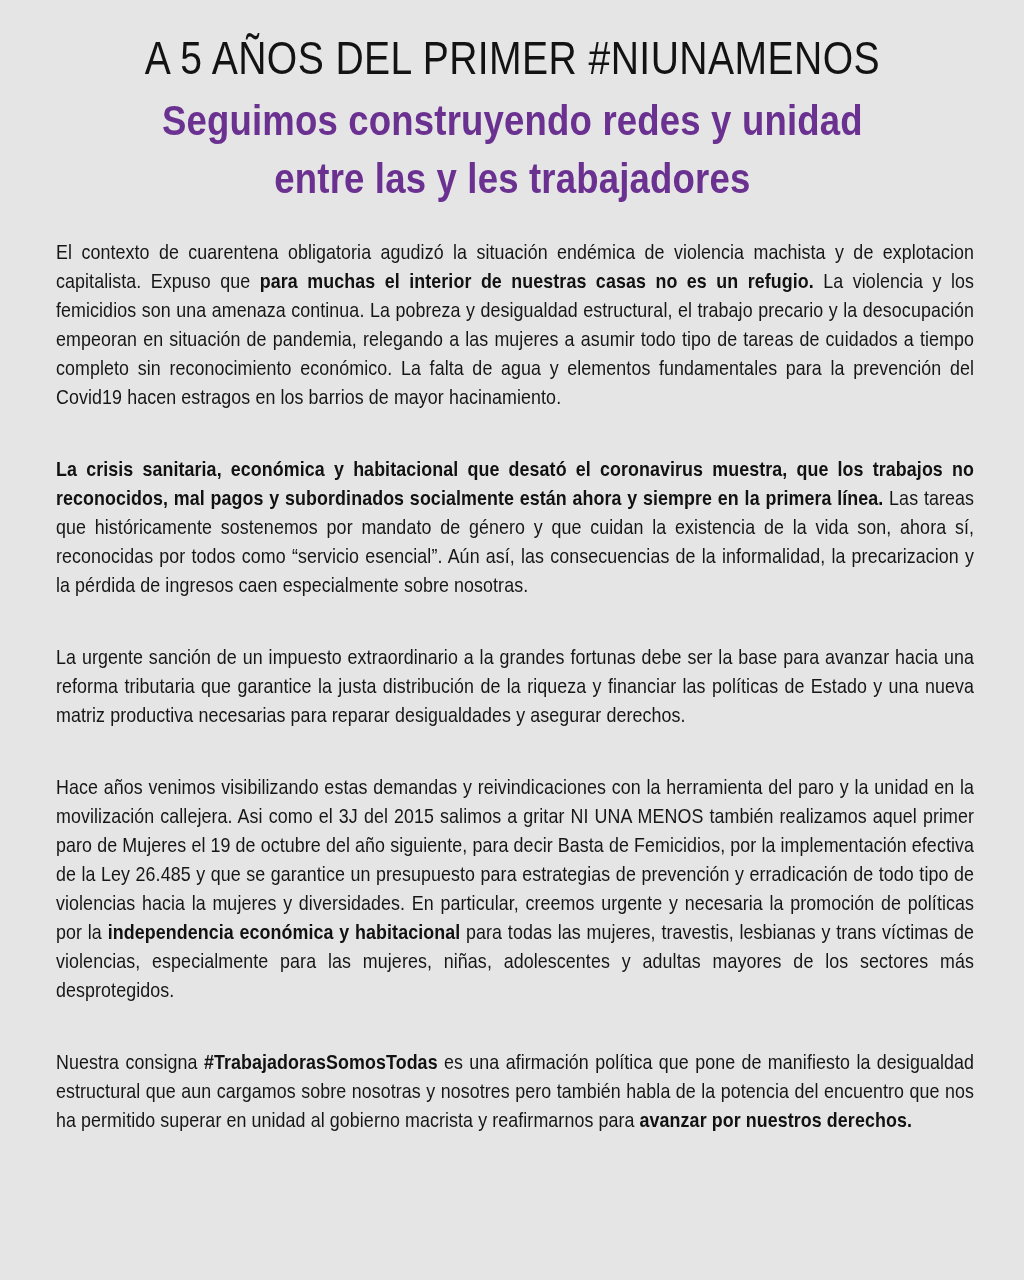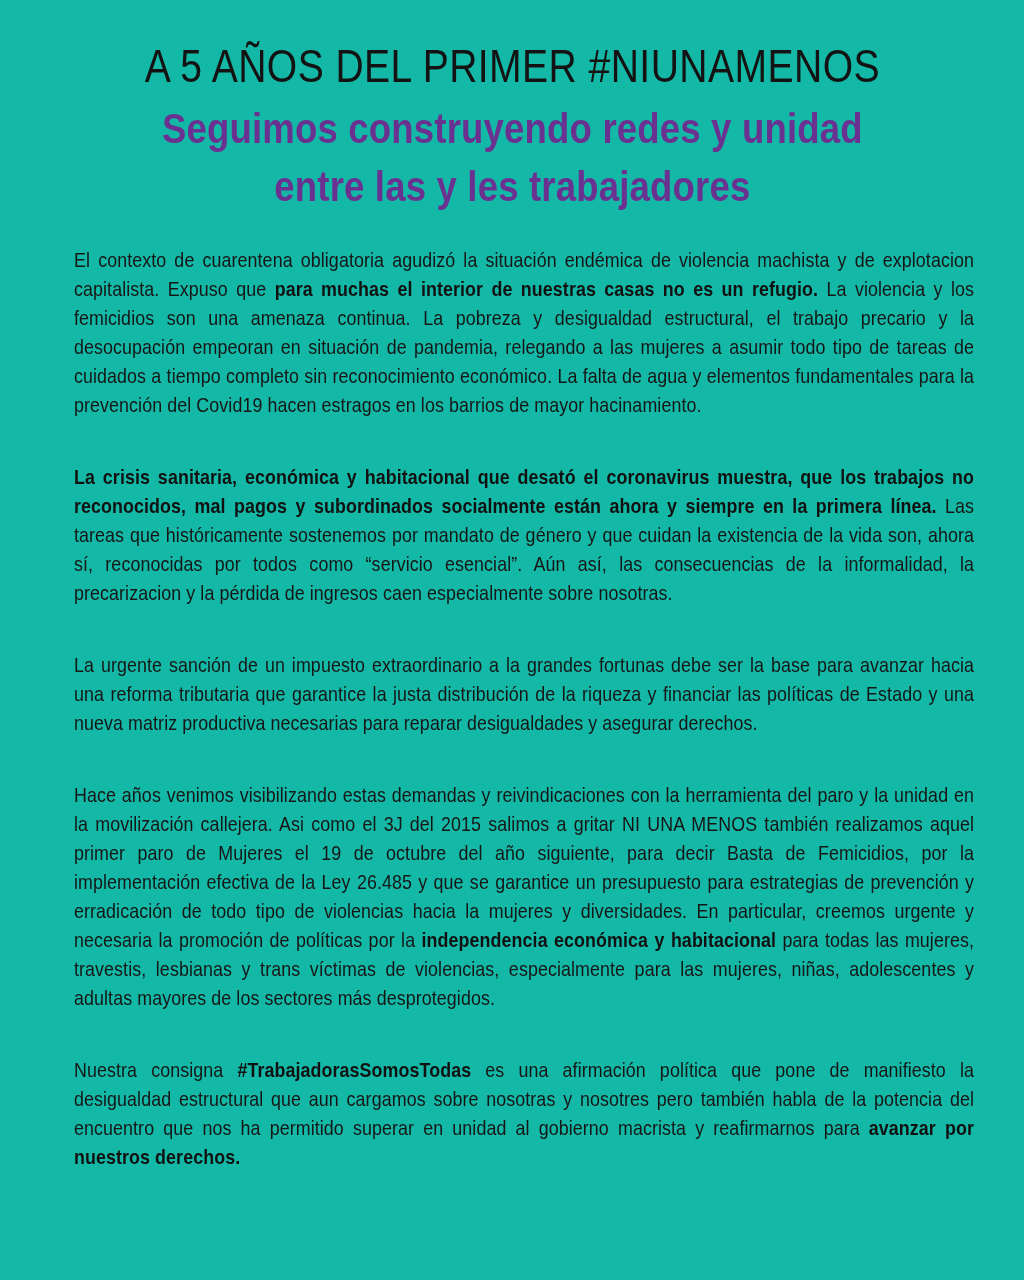--- a/index.html
+++ b/index.html
@@ -4,25 +4,25 @@
 <style>
   html, body {
     margin: 0;
     padding: 0;
     background: #ffffff;
   }
   .sheet {
     position: relative;
     width: 1024px;
     height: 1280px;
-    background: #14b8a6;
+    background: #e5e5e5;
     overflow: hidden;
     font-family: "Liberation Sans", sans-serif;
     box-sizing: border-box;
-    padding-top: 40px;
+    padding-top: 32px;
   }
   
   .cx-center {
     width: 117.65%;
     margin-left: -8.824%;
     transform: scaleX(0.85);
     transform-origin: 50% 0;
   }
   .cx-left {
     width: 117.65%;
@@ -42,21 +42,21 @@
   .subtitle {
     margin-top: 6px;
     text-align: center;
     font-size: 43px;
     font-weight: 700;
     line-height: 58px;
     letter-spacing: 0.2px;
   }
   .subtitle div { white-space: nowrap; }
   .content {
-    margin: 30px 50px 0 74px; 
+    margin: 30px 50px 0 56px; 
   }
   .content p {
     margin: 0 0 43px 0;
     text-align: justify;
     font-size: 21px;
     line-height: 29px;
     color: #161616;
     letter-spacing: 0.1px;
   }
   .content p strong {

